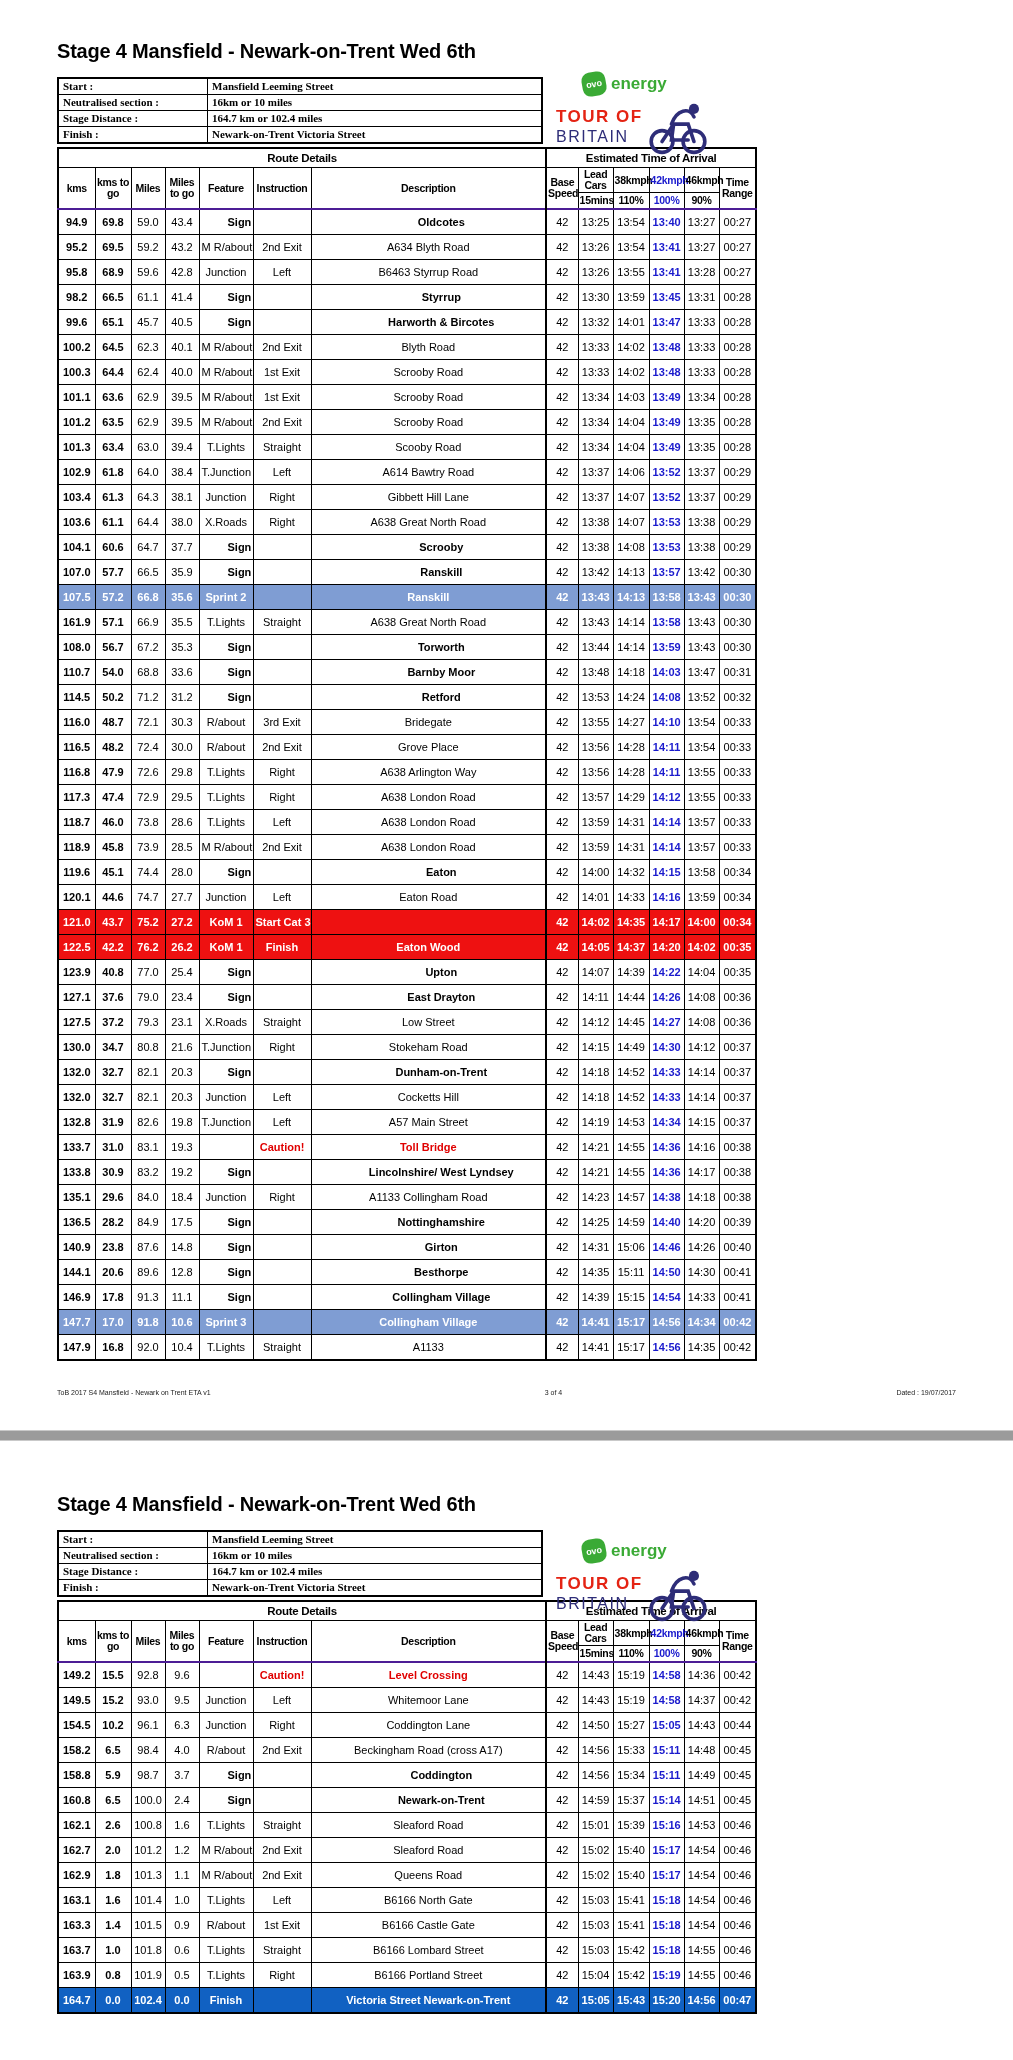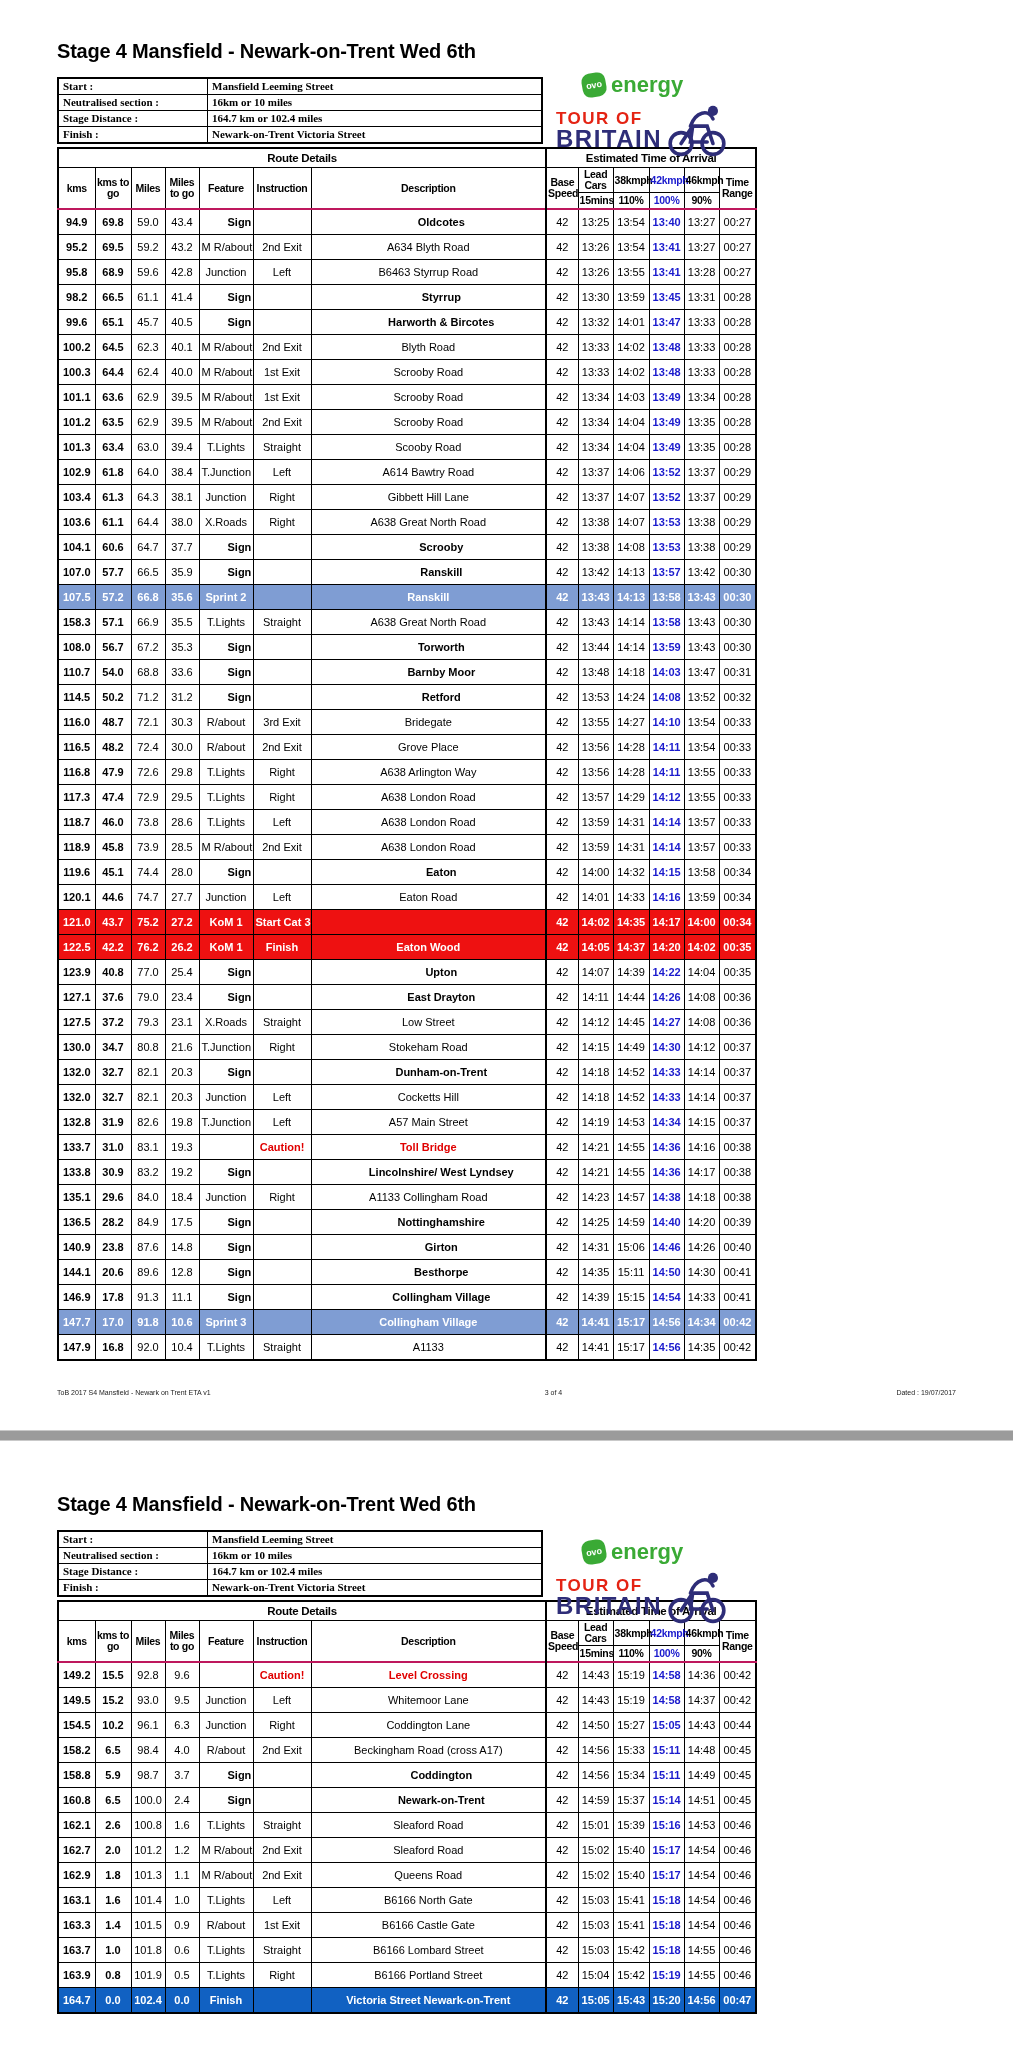--- a/index.html
+++ b/index.html
@@ -25,21 +25,21 @@
   .info-table .info-label{width:144px;}
   
   .route-table{
     margin:3px 0 0 57px;border-collapse:collapse;table-layout:fixed;width:700px;
     border:2px solid #000;font-size:11px;
   }
   .route-table th{
     border:1px solid #000;font-weight:bold;padding:1px;font-size:10.5px;
     letter-spacing:-0.3px;line-height:11px;text-align:center;vertical-align:middle;
   }
-  .route-table thead{border-bottom:2px solid #be185d;}
+  .route-table thead{border-bottom:2px solid #4c1d95;}
   .section-row th{height:16px;font-size:11.5px;}
   .cols-row th{height:22px;}
   .sub-row th{height:13px;font-size:10.5px;}
   .kmph-h{font-weight:normal;font-size:10px;}
   .blue-h{color:var(--etaBlue,#1a1acd);}
   .sec-split{border-right:2px solid #000 !important;}
   .route-table td{
     border:1px solid #000;height:24px;padding:0 2px;white-space:nowrap;overflow:hidden;
     text-align:center;line-height:24px;
   }
@@ -63,24 +63,24 @@
     border-top:1px solid #c9c9c9;border-bottom:1px solid #c9c9c9;
   }
   
   .logo{position:absolute;top:34px;left:556px;width:210px;}
   .ovo-row{display:flex;align-items:center;gap:5px;margin-left:26px;}
   .ovo-roundel{
     width:24px;height:24px;background:var(--ovoGreen,#3aaa35);border-radius:34%;
     transform:rotate(-10deg);display:flex;align-items:center;justify-content:center;
     color:#fff;font-size:9px;font-weight:bold;
   }
-  .ovo-energy{color:var(--ovoGreen,#3aaa35);font-size:22px;font-weight:bold;letter-spacing:0;}
+  .ovo-energy{color:var(--ovoGreen,#3aaa35);font-size:17px;font-weight:bold;letter-spacing:0;}
   .logo-main{display:flex;align-items:center;gap:4px;margin-top:2px;}
   .tour-of{color:var(--tourRed,#e42313);font-size:17px;font-weight:bold;letter-spacing:1.5px;line-height:19px;}
-  .britain{color:var(--britainNavy,#2e2d78);font-size:24px;font-weight:bold;letter-spacing:1.5px;line-height:21px;}
+  .britain{color:var(--britainNavy,#2e2d78);font-size:16px;font-weight:normal;letter-spacing:1.5px;line-height:21px;}
 </style>
 </head>
 <body>
 
 <div class="page page1">
   <div class="logo">
     <div class="ovo-row">
       <div class="ovo-roundel">ovo</div>
       <span class="ovo-energy">energy</span>
     </div>
@@ -402,21 +402,21 @@
           <td class="col-instr"></td>
           <td class="col-desc sec-split">Ranskill</td>
           <td class="col-base">42</td>
           <td class="col-lead">13:43</td>
           <td class="col-k38">14:13</td>
           <td class="col-k42">13:58</td>
           <td class="col-k46">13:43</td>
           <td class="col-range">00:30</td>
         </tr>
         <tr class="row-road">
-          <td class="col-kms">158.3</td>
+          <td class="col-kms">161.9</td>
           <td class="col-togo">57.1</td>
           <td class="col-miles">66.9</td>
           <td class="col-mtogo">35.5</td>
           <td class="col-feature">T.Lights</td>
           <td class="col-instr">Straight</td>
           <td class="col-desc sec-split">A638 Great North Road</td>
           <td class="col-base">42</td>
           <td class="col-lead">13:43</td>
           <td class="col-k38">14:14</td>
           <td class="col-k42">13:58</td>

